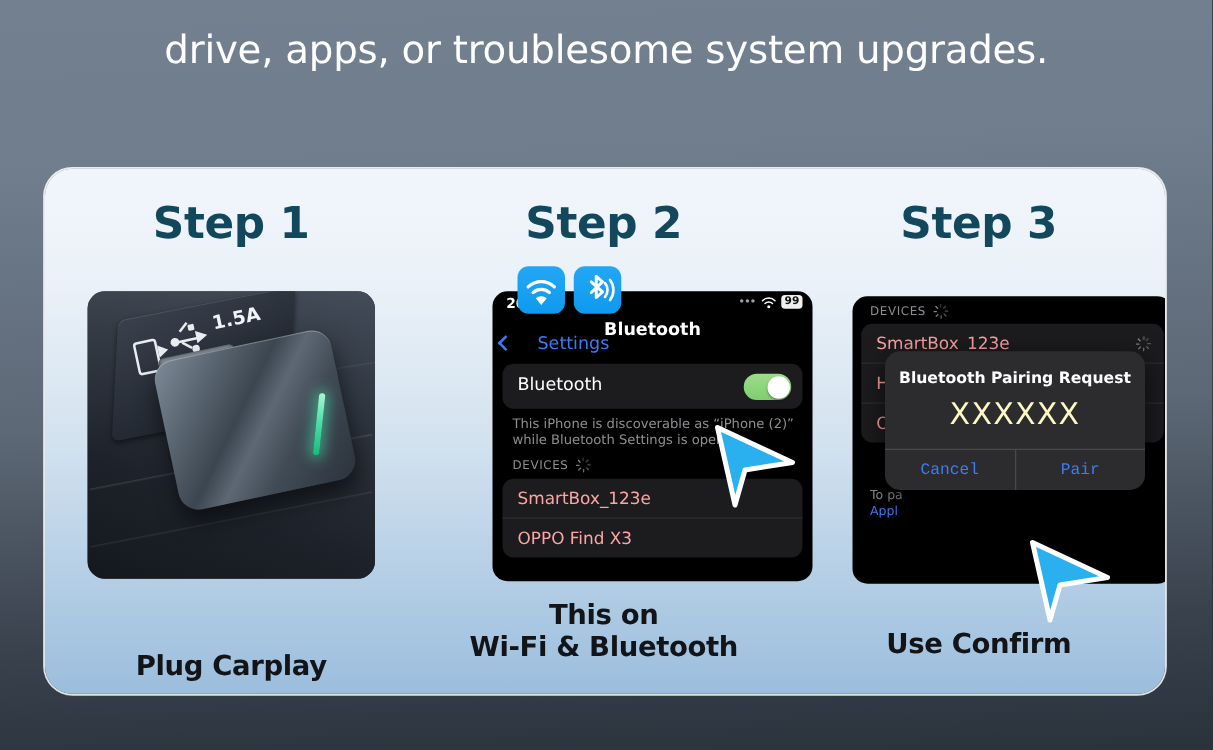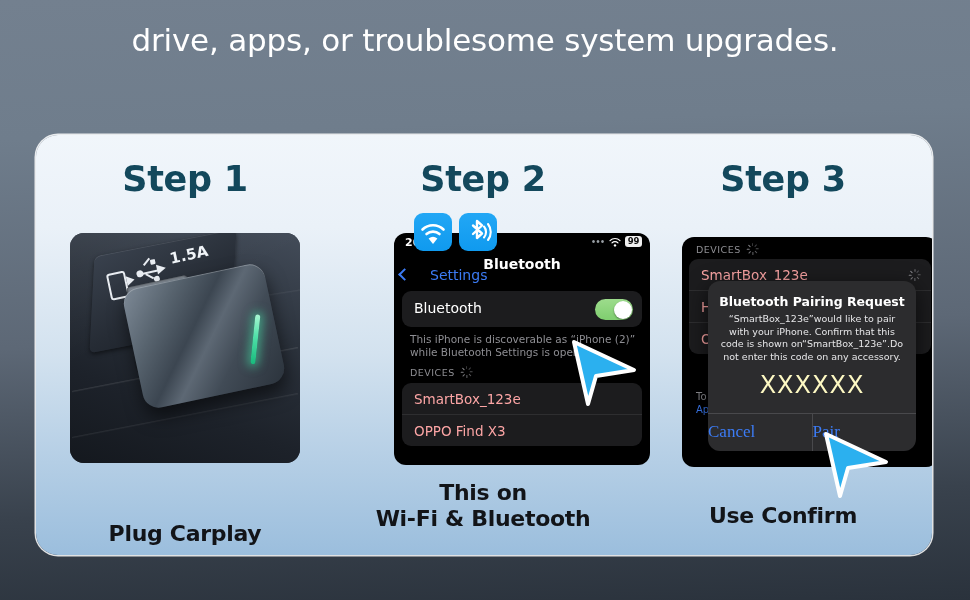--- a/index.html
+++ b/index.html
@@ -382,24 +382,24 @@
   .dlg-code {
     text-align: center; color: #fef9c3;
     font-size: 24px; letter-spacing: 1px;
     margin: 8px 0 14px;
     font-family: "DejaVu Sans", sans-serif;
   }
   .dlg-actions {
     display: flex; border-top: 1px solid #49494c;
   }
   .dlg-btn {
-    flex: 1; 
-    color: #3c7cf6; font-size: 17px;
+    flex: 1; text-align: center;
+    color: #3c7cf6; font-size: 13px;
     padding: 8px 0 9px;
-    font-family: Liberation Serif, serif;
+    font-family: Liberation Mono, monospace;
   }
   .dlg-btn + .dlg-btn { border-left: 1px solid #49494c; }
 
   
   .cursor { position: absolute; z-index: 20; }
   #cursor2 { left: 568px; top: 338px; }
   #cursor3 { left: 820px; top: 430px; }
 </style>
 </head>
 <body>
@@ -576,21 +576,20 @@
           </div>
         </div>
 
         <div class="s3-foot">
           <span>To pa</span><br>
           <span class="lnk">Appl</span>
         </div>
 
         <div class="dialog">
           <div class="dlg-title">Bluetooth Pairing Request</div>
-          <div class="dlg-body">“SmartBox_123e”would like to pair with your iPhone. Confirm that this code is shown on“SmartBox_123e”.Do not enter this code on any accessory.</div>
           <div class="dlg-code">XXXXXX</div>
           <div class="dlg-actions">
             <div class="dlg-btn">Cancel</div>
             <div class="dlg-btn">Pair</div>
           </div>
         </div>
       </div>
 
       <div class="caption" id="cap3">
         <span>Use Confirm</span>

